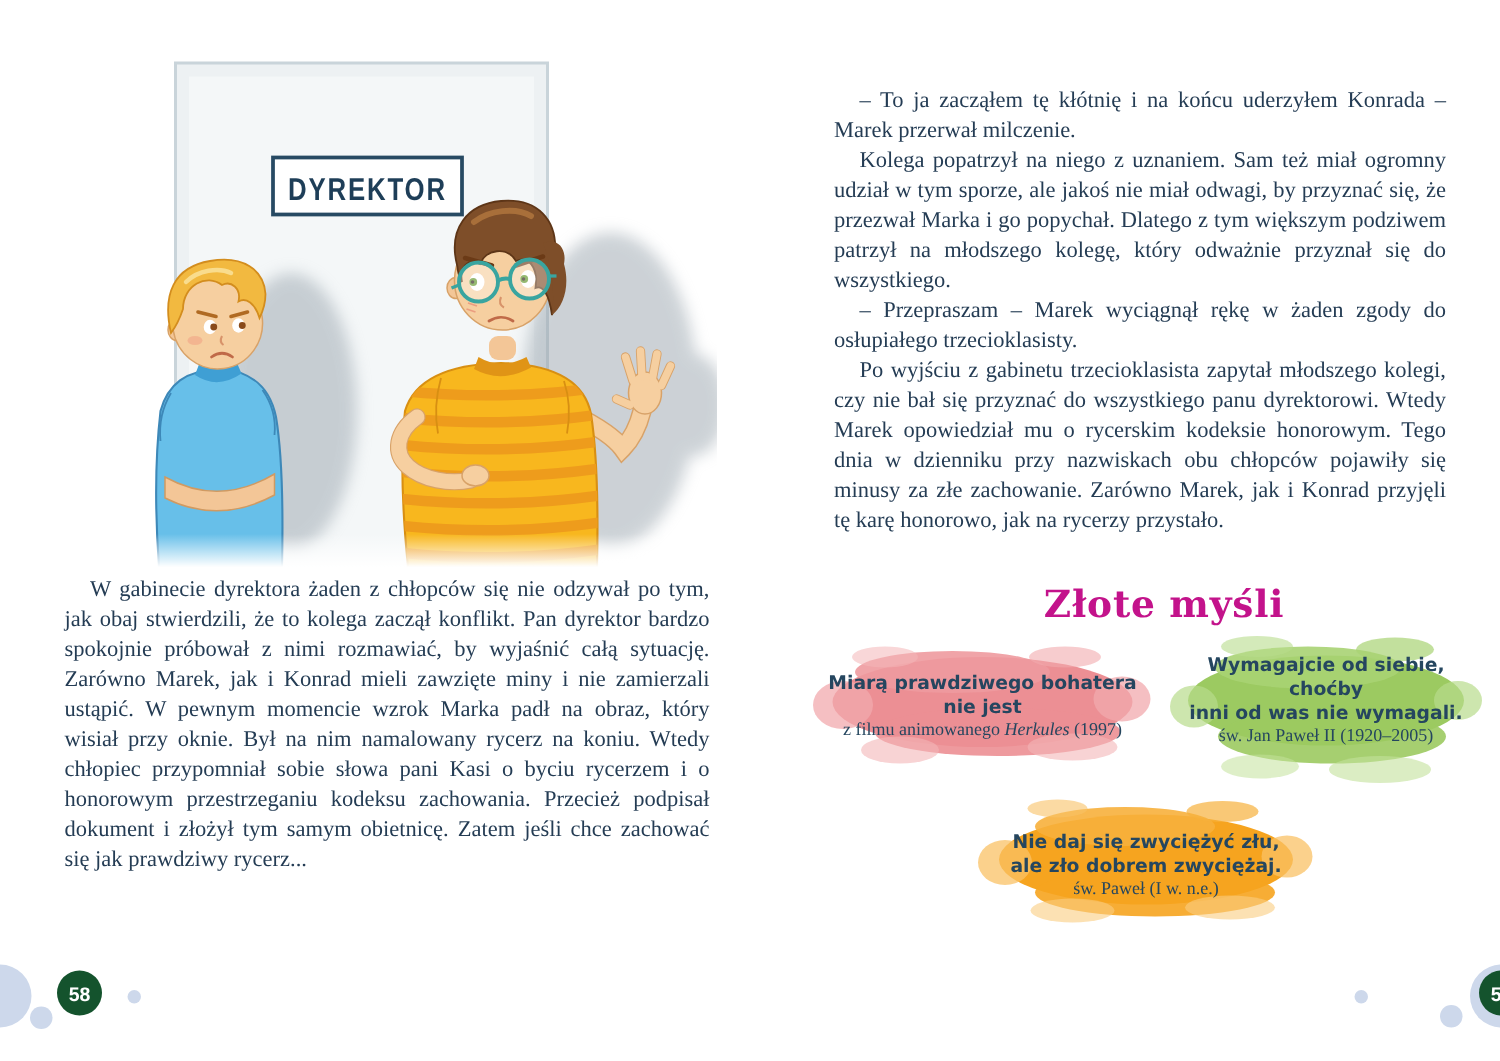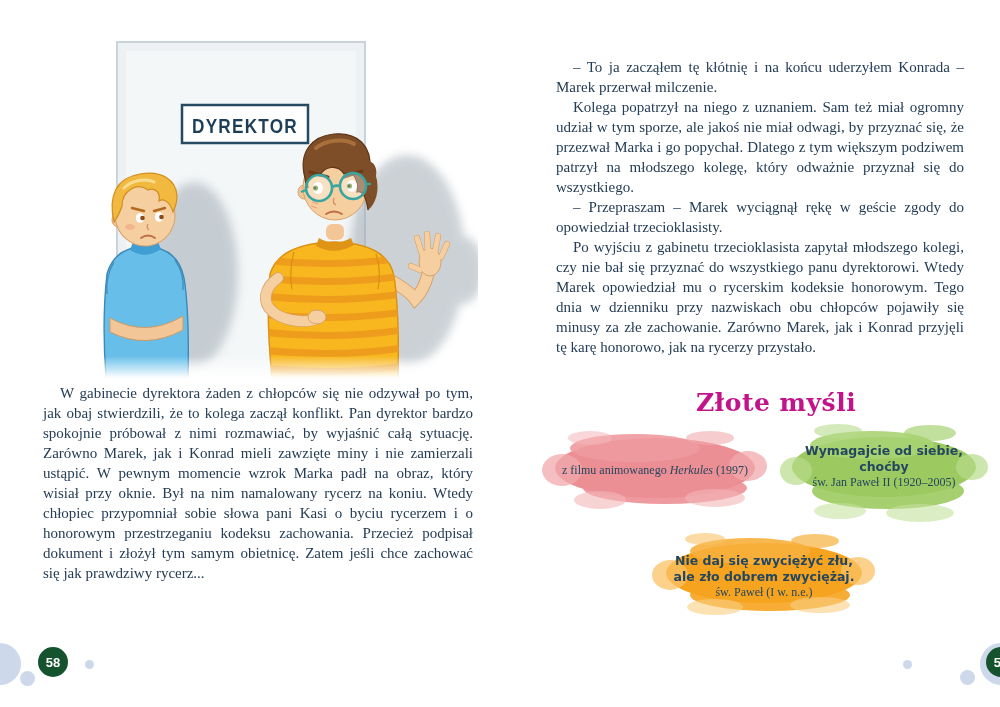--- a/index.html
+++ b/index.html
@@ -183,57 +183,59 @@
     <div class="dot" style="left:20px; top:671px; width:15px; height:15px;"></div>
     <div class="dot" style="left:85px; top:660px; width:9px; height:9px;"></div>
     <div class="badge badge-left">58</div>
   </section>
 
   <section>
 
     <div class="body-text right-text">
       <p>– To ja zacząłem tę kłótnię i na końcu uderzyłem Konrada – Marek przerwał milczenie.</p>
       <p>Kolega popatrzył na niego z uznaniem. Sam też miał ogromny udział w tym sporze, ale jakoś nie miał odwagi, by przyznać się, że przezwał Marka i go popychał. Dlatego z tym większym podziwem patrzył na młodszego kolegę, który odważnie przyznał się do wszystkiego.</p>
-      <p>– Przepraszam – Marek wyciągnął rękę w geście zgody do opowiedział trzecioklasisty.</p>
+      <p>– Przepraszam – Marek wyciągnął rękę w żaden zgody do osłupiałego trzecioklasisty.</p>
       <p>Po wyjściu z gabinetu trzecioklasista zapytał młodszego kolegi, czy nie bał się przyznać do wszystkiego panu dyrektorowi. Wtedy Marek opowiedział mu o rycerskim kodeksie honorowym. Tego dnia w dzienniku przy nazwiskach obu chłopców pojawiły się minusy za złe zachowanie. Zarówno Marek, jak i Konrad przyjęli tę karę honorowo, jak na rycerzy przystało.</p>
     </div>
 
     <h2 class="golden-title">Złote myśli</h2>
 
     <div class="blob blob-pink">
       <svg viewBox="0 0 230 88" preserveAspectRatio="none" aria-hidden="true">
         <ellipse cx="115" cy="42" rx="100" ry="30" fill="#ec8f94"></ellipse>
         <ellipse cx="95" cy="22" rx="65" ry="14" fill="#ee9a9e" opacity="0.9"></ellipse>
         <ellipse cx="125" cy="62" rx="82" ry="16" fill="#ec8f94" opacity="0.9"></ellipse>
         <ellipse cx="22" cy="44" rx="20" ry="16" fill="#f2aaad" opacity="0.75"></ellipse>
         <ellipse cx="208" cy="40" rx="19" ry="15" fill="#f2aaad" opacity="0.75"></ellipse>
         <ellipse cx="60" cy="74" rx="26" ry="9" fill="#f4b6b8" opacity="0.6"></ellipse>
         <ellipse cx="175" cy="72" rx="30" ry="9" fill="#f4b6b8" opacity="0.6"></ellipse>
         <ellipse cx="50" cy="12" rx="22" ry="7" fill="#f4b6b8" opacity="0.55"></ellipse>
         <ellipse cx="170" cy="12" rx="24" ry="7" fill="#f2aaad" opacity="0.6"></ellipse>
       </svg>
       <div class="blob-text">
+        <div class="q-line">Miarą prawdziwego bohatera nie jest</div>
         <div class="q-attr"><span>z filmu animowanego </span><em>Herkules</em><span> (1997)</span></div>
       </div>
     </div>
 
     <div class="blob blob-green">
       <svg viewBox="0 0 208 102" preserveAspectRatio="none" aria-hidden="true">
         <ellipse cx="104" cy="46" rx="92" ry="30" fill="#9cca61"></ellipse>
         <ellipse cx="92" cy="24" rx="62" ry="14" fill="#a8d373" opacity="0.9"></ellipse>
         <ellipse cx="108" cy="70" rx="76" ry="18" fill="#9cca61" opacity="0.9"></ellipse>
         <ellipse cx="16" cy="50" rx="16" ry="14" fill="#b8dc8c" opacity="0.7"></ellipse>
         <ellipse cx="192" cy="46" rx="16" ry="13" fill="#b8dc8c" opacity="0.7"></ellipse>
         <ellipse cx="140" cy="92" rx="34" ry="9" fill="#c3e19b" opacity="0.6"></ellipse>
         <ellipse cx="60" cy="90" rx="26" ry="8" fill="#c3e19b" opacity="0.55"></ellipse>
         <ellipse cx="58" cy="10" rx="24" ry="7" fill="#b8dc8c" opacity="0.6"></ellipse>
         <ellipse cx="150" cy="12" rx="26" ry="8" fill="#a8d373" opacity="0.7"></ellipse>
       </svg>
       <div class="blob-text">
         <div class="q-line">Wymagajcie od siebie, choćby</div>
+        <div class="q-line">inni od was nie wymagali.</div>
         <div class="q-attr">św. Jan Paweł II (1920–2005)</div>
       </div>
     </div>
 
     <div class="blob blob-orange">
       <svg viewBox="0 0 228 90" preserveAspectRatio="none" aria-hidden="true">
         <ellipse cx="114" cy="42" rx="98" ry="30" fill="#f6a41f"></ellipse>
         <ellipse cx="100" cy="20" rx="60" ry="13" fill="#f7b03c" opacity="0.9"></ellipse>
         <ellipse cx="120" cy="64" rx="80" ry="16" fill="#f6a41f" opacity="0.9"></ellipse>
         <ellipse cx="20" cy="44" rx="18" ry="15" fill="#f9c166" opacity="0.75"></ellipse>

